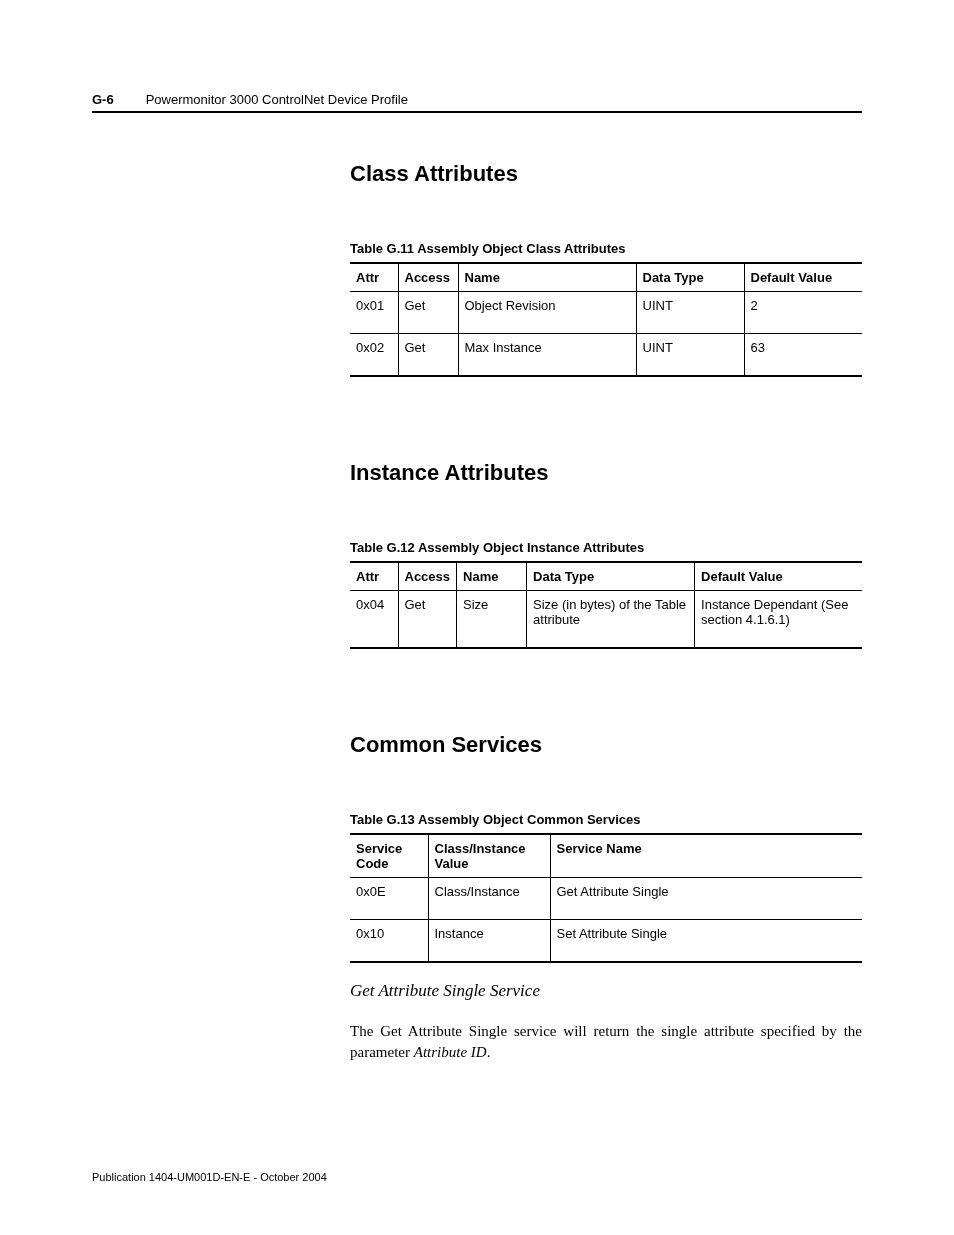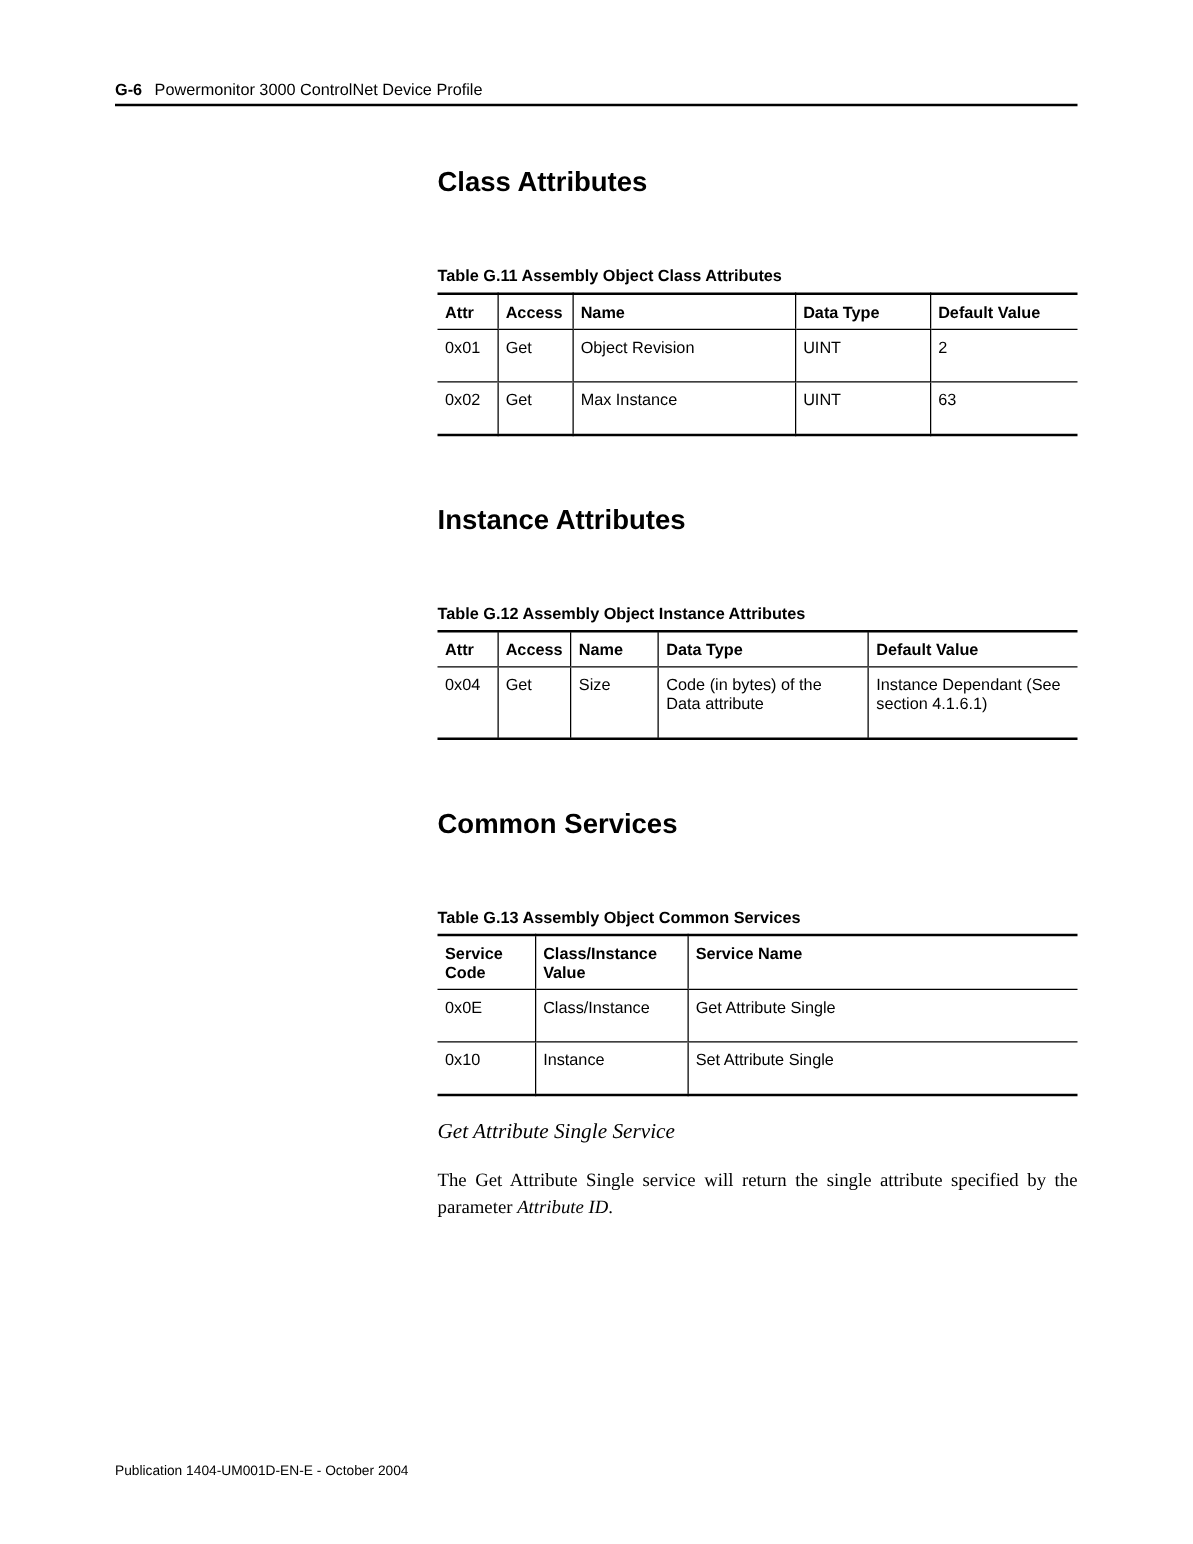--- a/index.html
+++ b/index.html
@@ -8,24 +8,25 @@
       height: 1235px;
       background: white;
       font-family: Arial, Helvetica, sans-serif;
       color: #000;
       position: relative;
       padding: 64px 92px 40px 92px;
     }
     .page-header {
       display: flex;
       align-items: baseline;
-      gap: 10px;
+      gap: 32px;
       border-bottom: 2px solid #000;
       padding-bottom: 4px;
       margin-bottom: 48px;
+      margin-top: 28px;
     }
     .page-num {
       font-weight: bold;
       font-size: 13px;
     }
     .doc-title {
       font-size: 13px;
       font-weight: normal;
     }
     .content {
@@ -40,21 +41,21 @@
     .table-caption {
       font-size: 13px;
       font-weight: bold;
       margin-bottom: 6px;
     }
     table {
       width: 100%;
       border-collapse: collapse;
       border-top: 2px solid #000;
       border-bottom: 2px solid #000;
-      margin-bottom: 54px;
+      margin-bottom: 83px;
     }
     th {
       text-align: left;
       font-weight: bold;
       font-size: 13px;
       padding: 6px 6px 6px 6px;
       border-bottom: 1px solid #000;
       border-left: 1px solid #000;
       vertical-align: top;
     }
@@ -169,21 +170,21 @@
         <th>Name</th>
         <th>Data Type</th>
         <th>Default Value</th>
       </tr>
     </thead>
     <tbody>
       <tr>
         <td>0x04</td>
         <td>Get</td>
         <td>Size</td>
-        <td>Code (in bytes) of the Data attribute</td>
+        <td>Size (in bytes) of the Table attribute</td>
         <td>Instance Dependant (See section 4.1.6.1)</td>
       </tr>
     </tbody>
   </table>
 
   <h2 class="section-heading">Common Services</h2>
   <div class="table-caption">Table G.13 Assembly Object Common Services</div>
   <table class="tbl13 services-spacer">
     <colgroup>
         <col class="c1">

